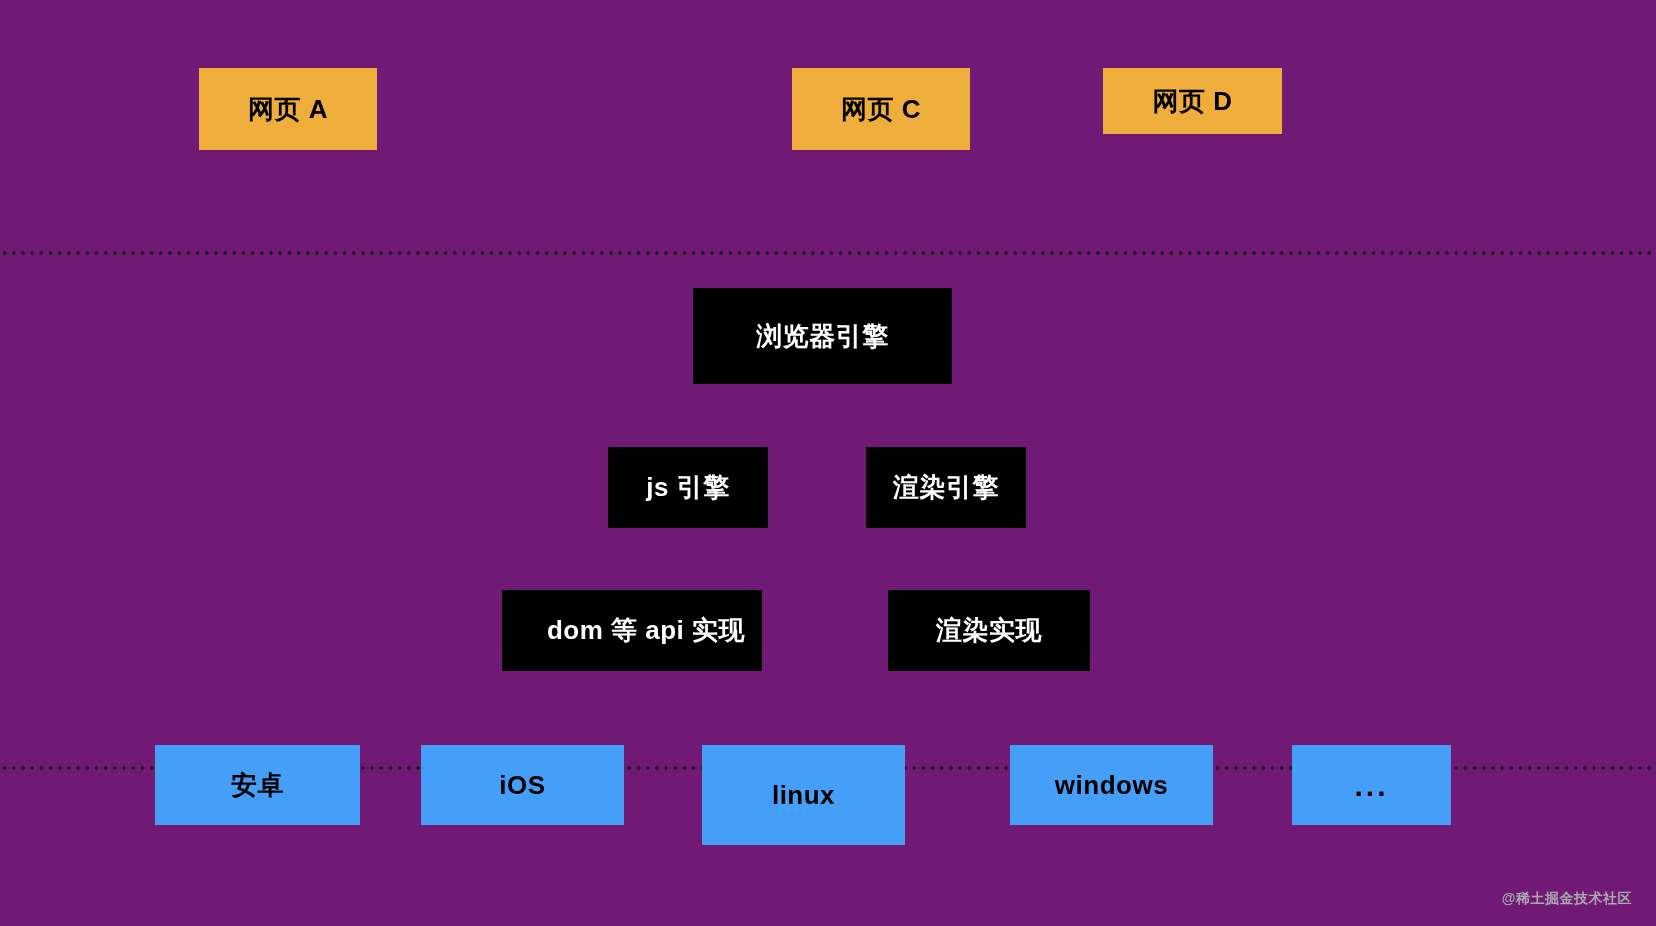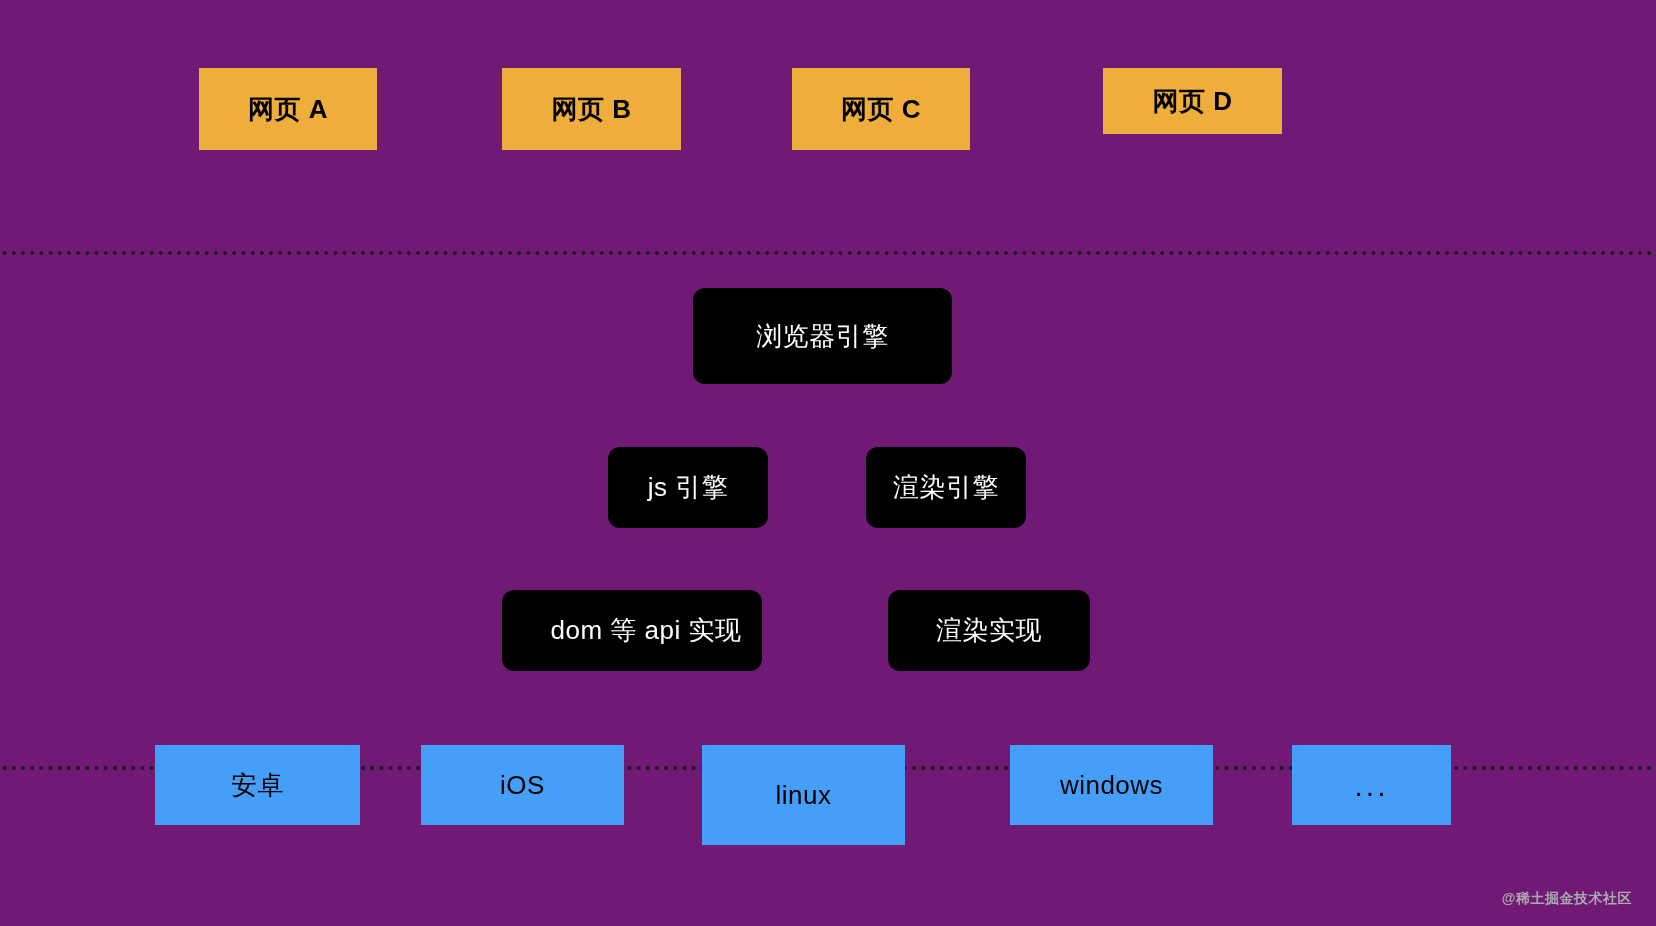--- a/index.html
+++ b/index.html
@@ -37,31 +37,30 @@
     font-size: 26px;
     font-weight: 700;
     letter-spacing: 0.5px;
   }
 
   
   .engine-box {
     background: #000000;
     color: #ffffff;
     font-size: 26px;
-    font-weight: 400;
+    font-weight: 700;
     letter-spacing: 0.5px;
-    border-radius: 12px;
   }
 
   
   .os-box {
     background: #459ff8;
     color: #000000;
     font-size: 26px;
-    font-weight: 400;
+    font-weight: 700;
     letter-spacing: 0.5px;
   }
   .os-box.ellipsis-box {
     font-size: 30px;
     letter-spacing: 3px;
   }
 
   
   .divider {
     position: absolute;
@@ -86,23 +85,20 @@
     letter-spacing: 0.5px;
   }
 </style>
 </head>
 <body>
 
 <div id="stage" style="background: #701a75;">
 
   <div class="box page-box" style="left: 199px; top: 68px; width: 178px; height: 82px; background: rgb(239, 174, 60);">
     <span>网页 A</span>
-  </div>
-  <div class="box page-box" style="left: 502px; top: 68px; width: 179px; height: 82px; background: rgb(239, 174, 60);">
-    <span>网页 B</span>
   </div>
   <div class="box page-box" style="left: 792px; top: 68px; width: 178px; height: 82px; background: rgb(239, 174, 60);">
     <span>网页 C</span>
   </div>
   <div class="box page-box" style="left: 1103px; top: 68px; width: 179px; height: 66px; background: rgb(239, 174, 60);">
     <span>网页 D</span>
   </div>
 
   <div class="divider" style="top: 251px;"></div>
 

